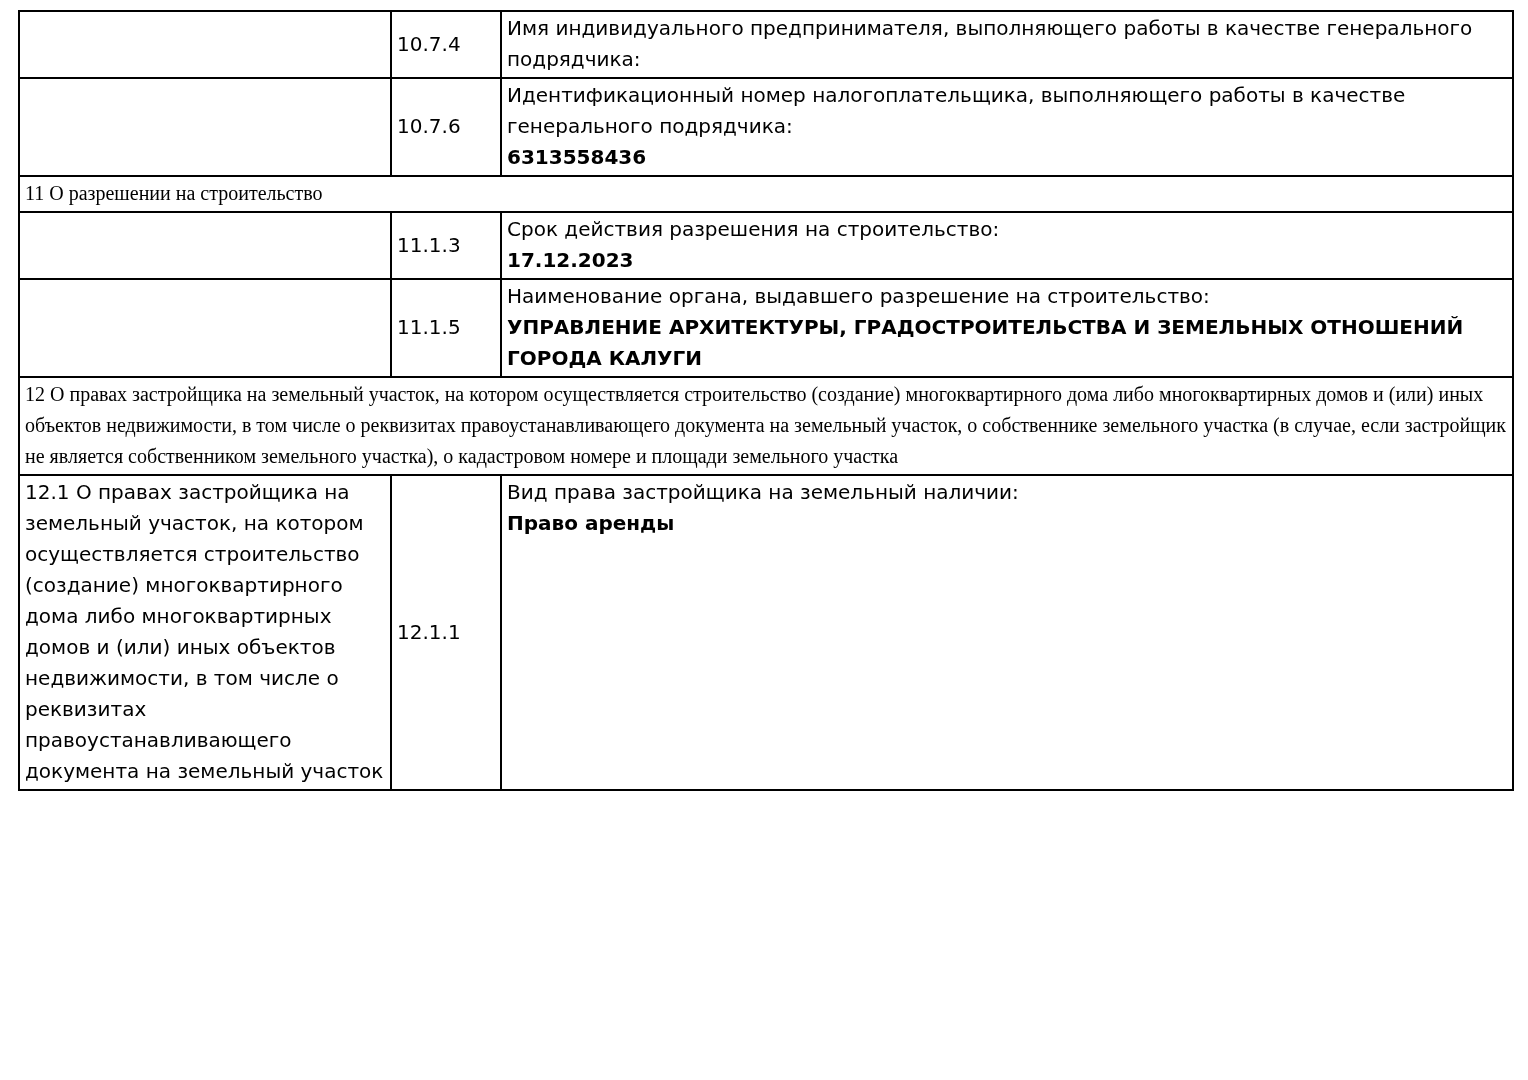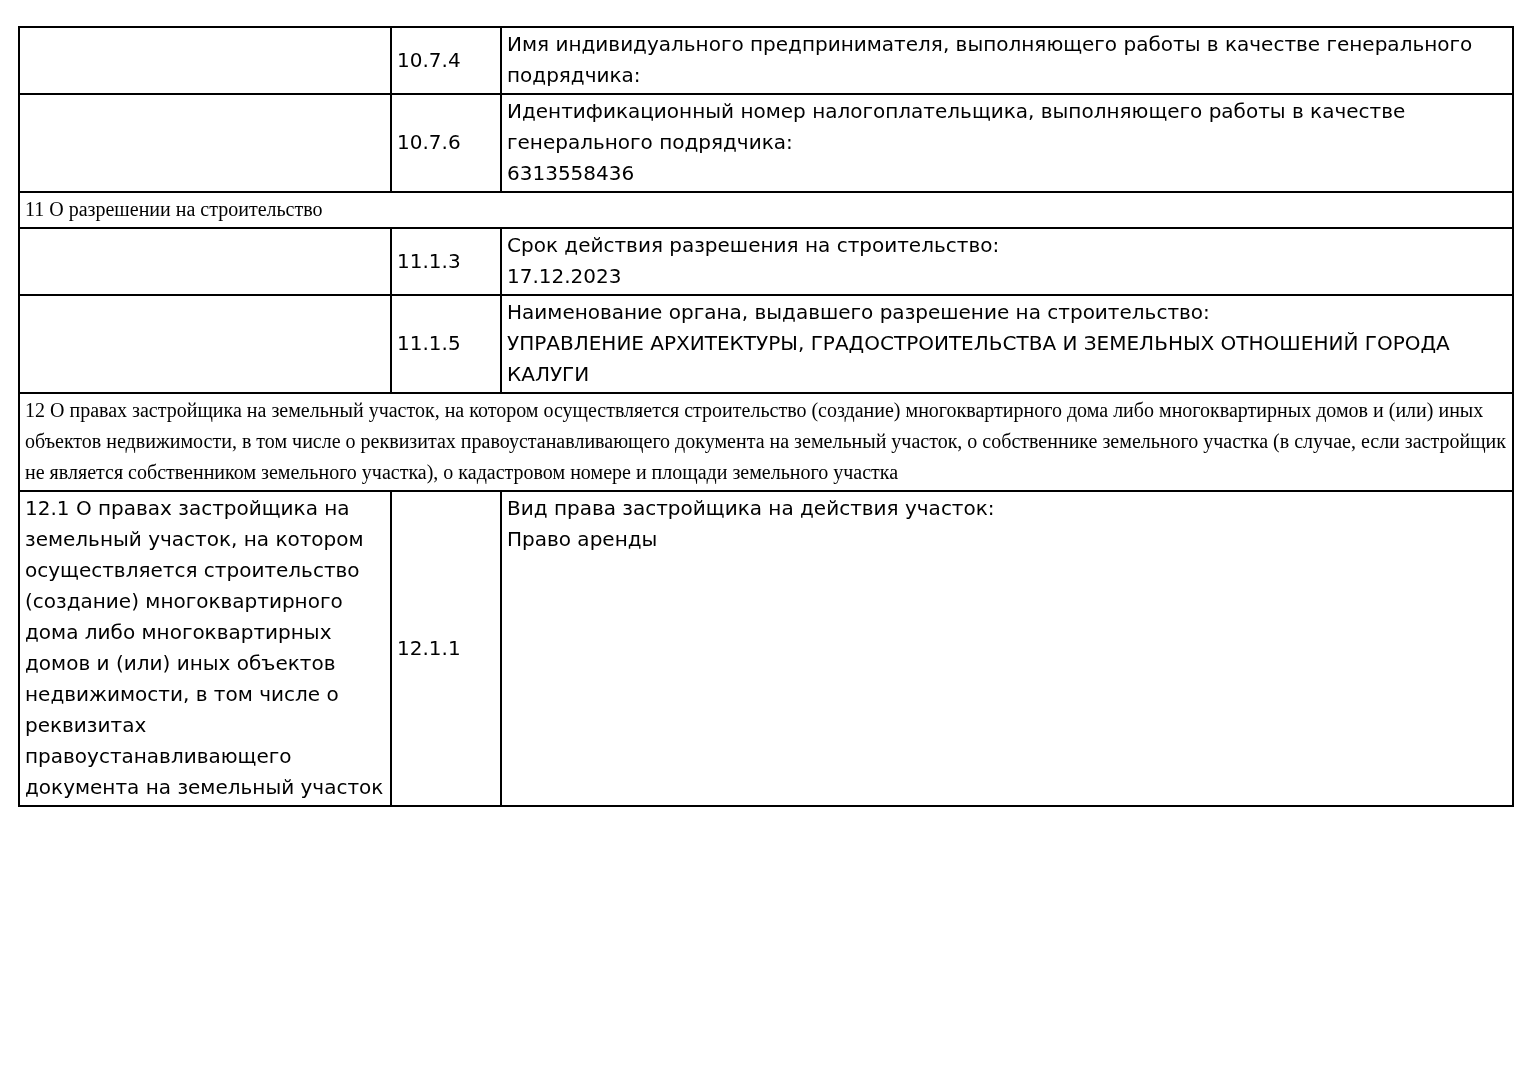--- a/index.html
+++ b/index.html
@@ -10,39 +10,38 @@
   }
   body {
     width: 1528px;
     height: 1080px;
     font-family: "DejaVu Sans", "Liberation Sans", sans-serif;
     font-size: 20px;
     color: #000000;
   }
   .page {
     padding: 10px 16px 0 18px;
-    margin-top: 16px;
   }
   table.decl-table {
     border-collapse: collapse;
     width: 1494px;
     table-layout: fixed;
   }
   table.decl-table td {
     border: 2px solid #000000;
     padding: 1px 5px 2px 5px;
     line-height: 1.55;
     word-wrap: break-word;
     overflow-wrap: break-word;
   }
   td.c-label { vertical-align: top; }
   td.c-num { vertical-align: middle; }
   td.c-desc { vertical-align: top; }
   td.c-section { vertical-align: top; font-family: Liberation Serif, serif; }
-  .val { font-weight: normal; }
+  .val { font-weight: bold; }
 </style>
 </head>
 <body>
 
 <div class="page">
   <table class="decl-table">
     <colgroup>
       <col style="width:372px">
       <col style="width:110px">
       <col style="width:1012px">
@@ -94,20 +93,20 @@
       </tr>
 
       <tr>
         <td class="c-section" colspan="3">12 О правах застройщика на земельный участок, на котором осуществляется строительство (создание) многоквартирного дома либо многоквартирных домов и (или) иных объектов недвижимости, в том числе о реквизитах правоустанавливающего документа на земельный участок, о собственнике земельного участка (в случае, если застройщик не является собственником земельного участка), о кадастровом номере и площади земельного участка</td>
       </tr>
 
       <tr>
         <td class="c-label">12.1 О правах застройщика на земельный участок, на котором осуществляется строительство (создание) многоквартирного дома либо многоквартирных домов и (или) иных объектов недвижимости, в том числе о реквизитах правоустанавливающего документа на земельный участок</td>
         <td class="c-num">12.1.1</td>
         <td class="c-desc">
-          <div>Вид права застройщика на действия участок:</div>
+          <div>Вид права застройщика на земельный наличии:</div>
           <div class="val">Право аренды</div>
         </td>
       </tr>
 
     </tbody>
   </table>
 </div>
 
 </body></html>

